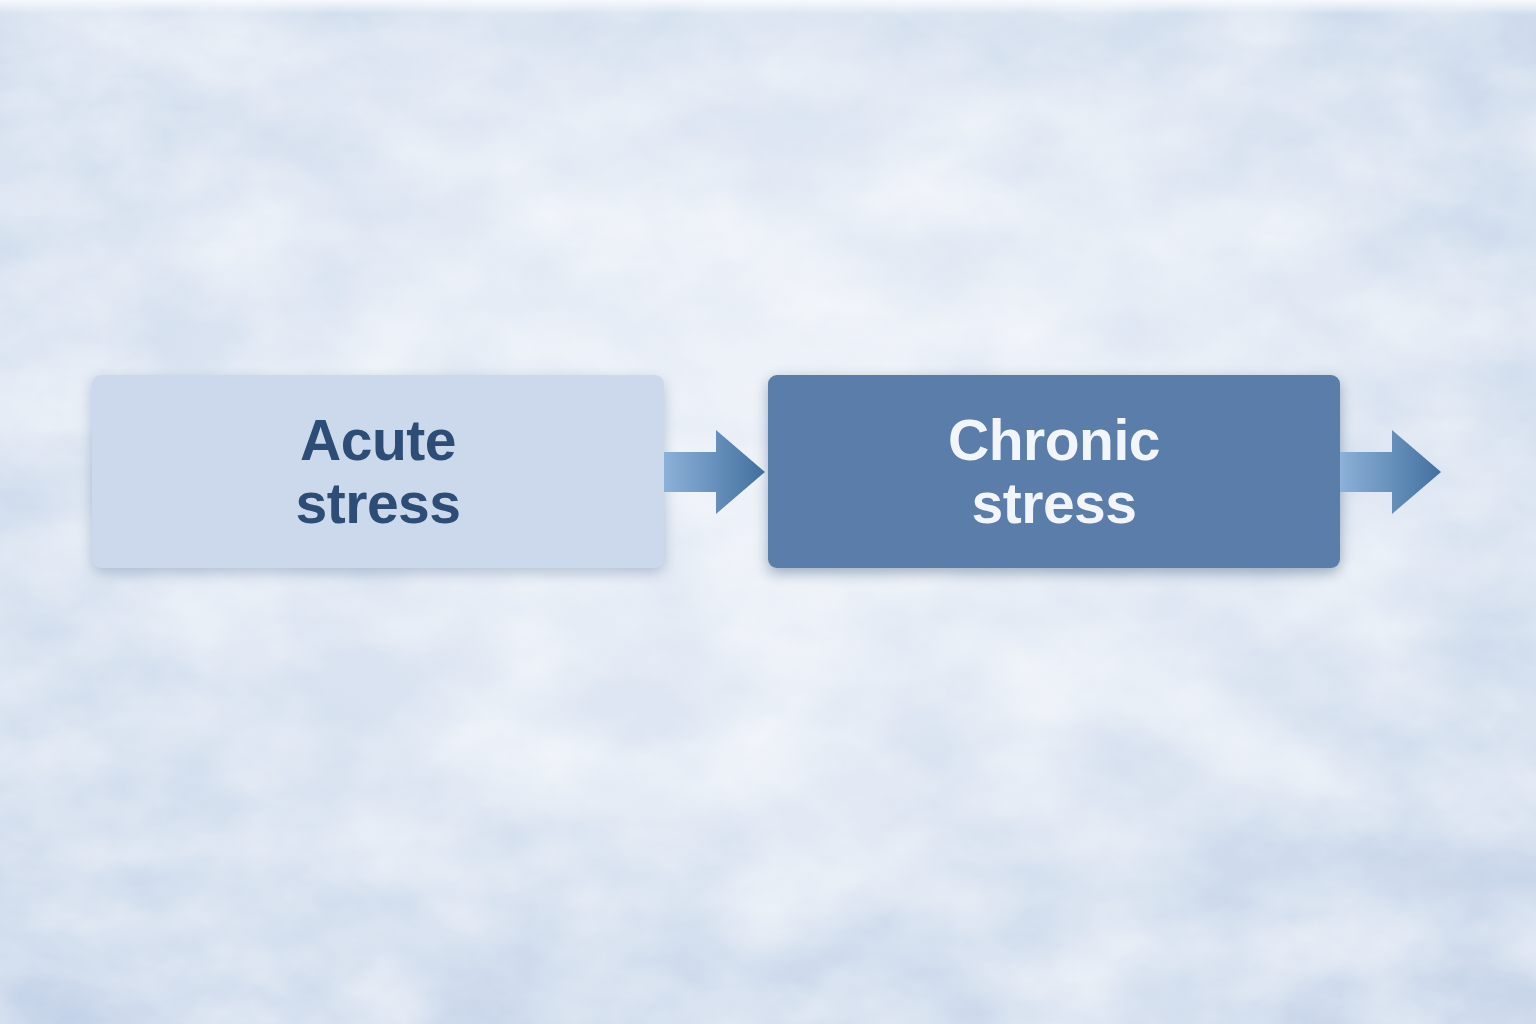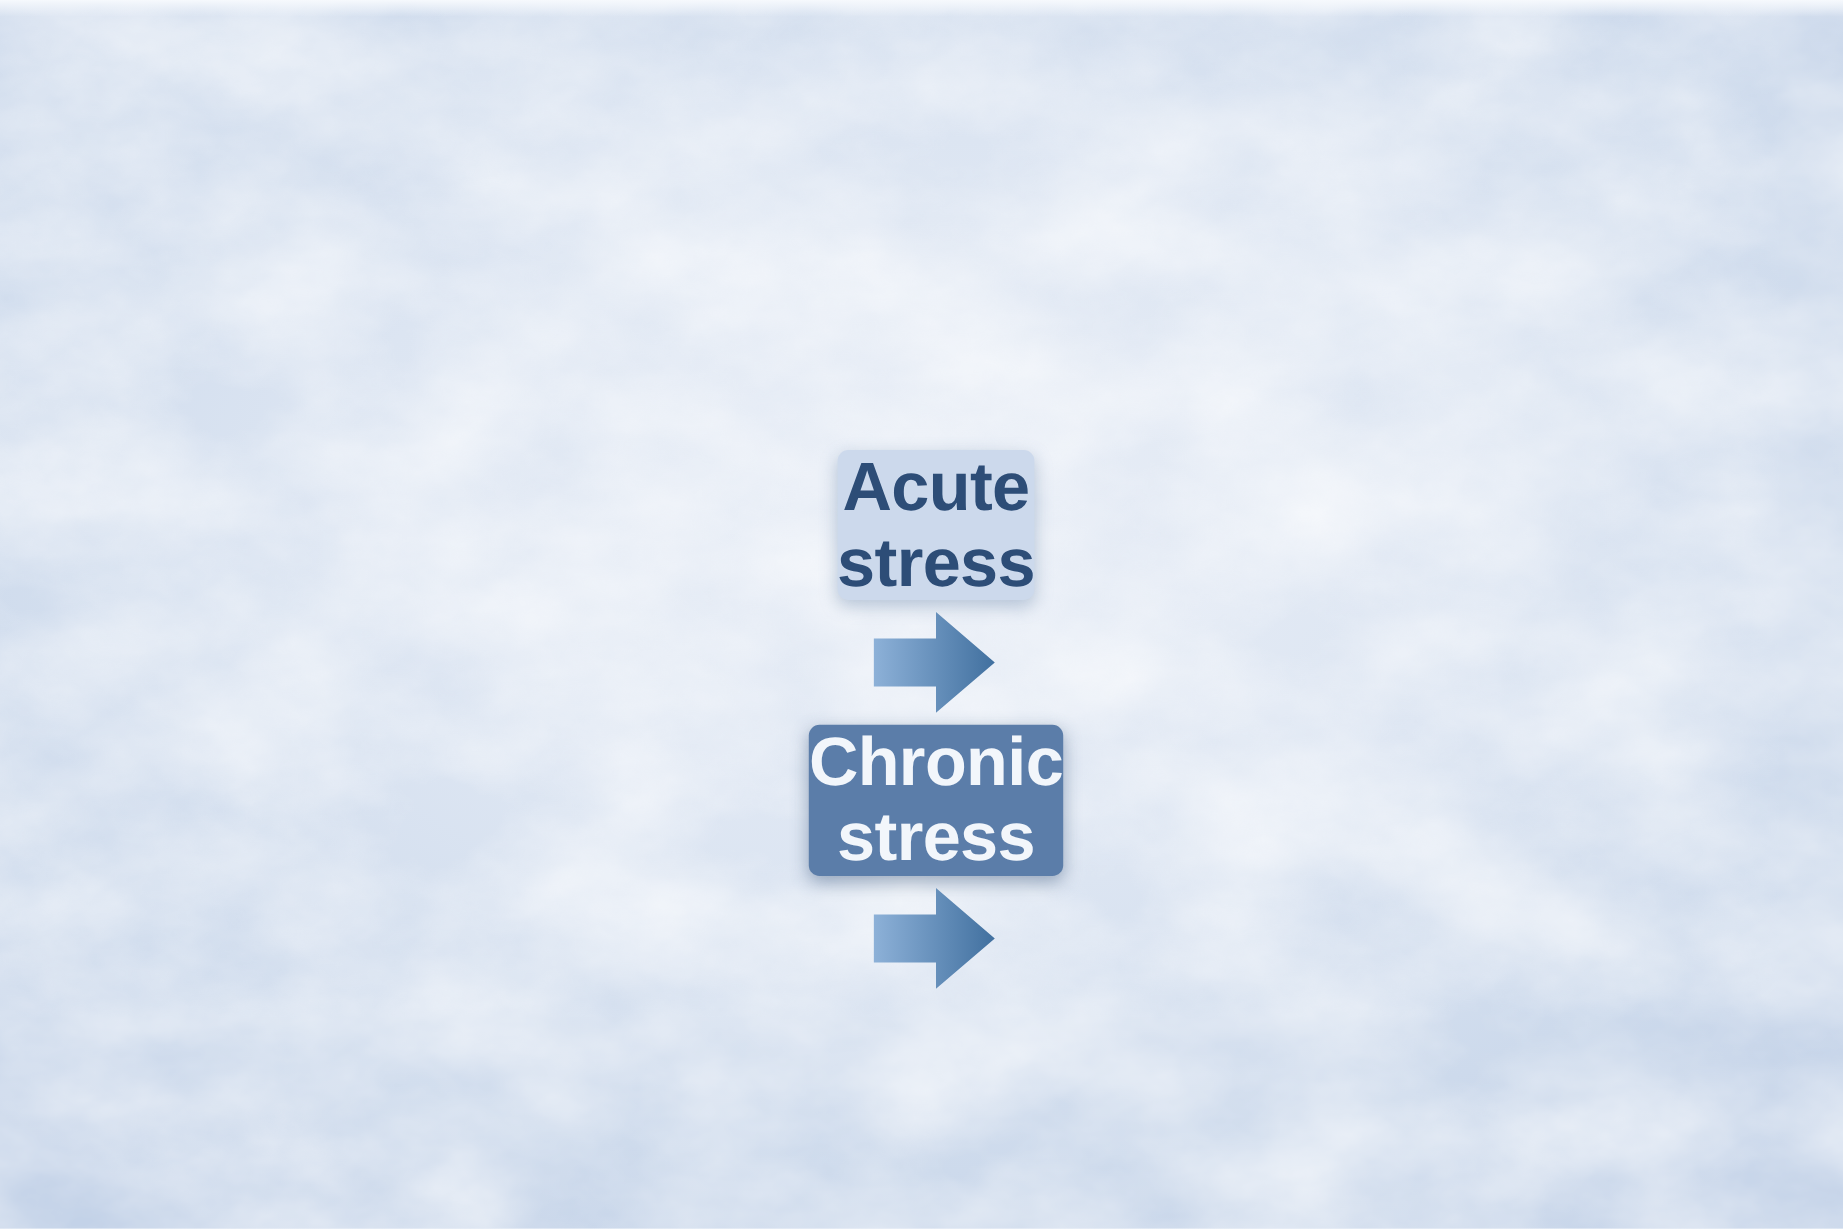--- a/index.html
+++ b/index.html
@@ -39,28 +39,27 @@
     position: absolute;
     inset: 0;
     width: 100%;
     height: 100%;
     z-index: 1;
     pointer-events: none;
   }
 
   .flow-diagram {
     position: absolute;
-    left: 104px;
+    left: 92px;
     top: 375px;
     width: 1352px;
     height: 193px;
     display: flex;
     align-items: center;
     z-index: 3;
-    flex-direction: column;
   }
 
   .node {
     flex: 1 1 0;
     height: 193px;
     border-radius: 9px;
     display: flex;
     flex-direction: column;
     align-items: center;
     justify-content: center;

